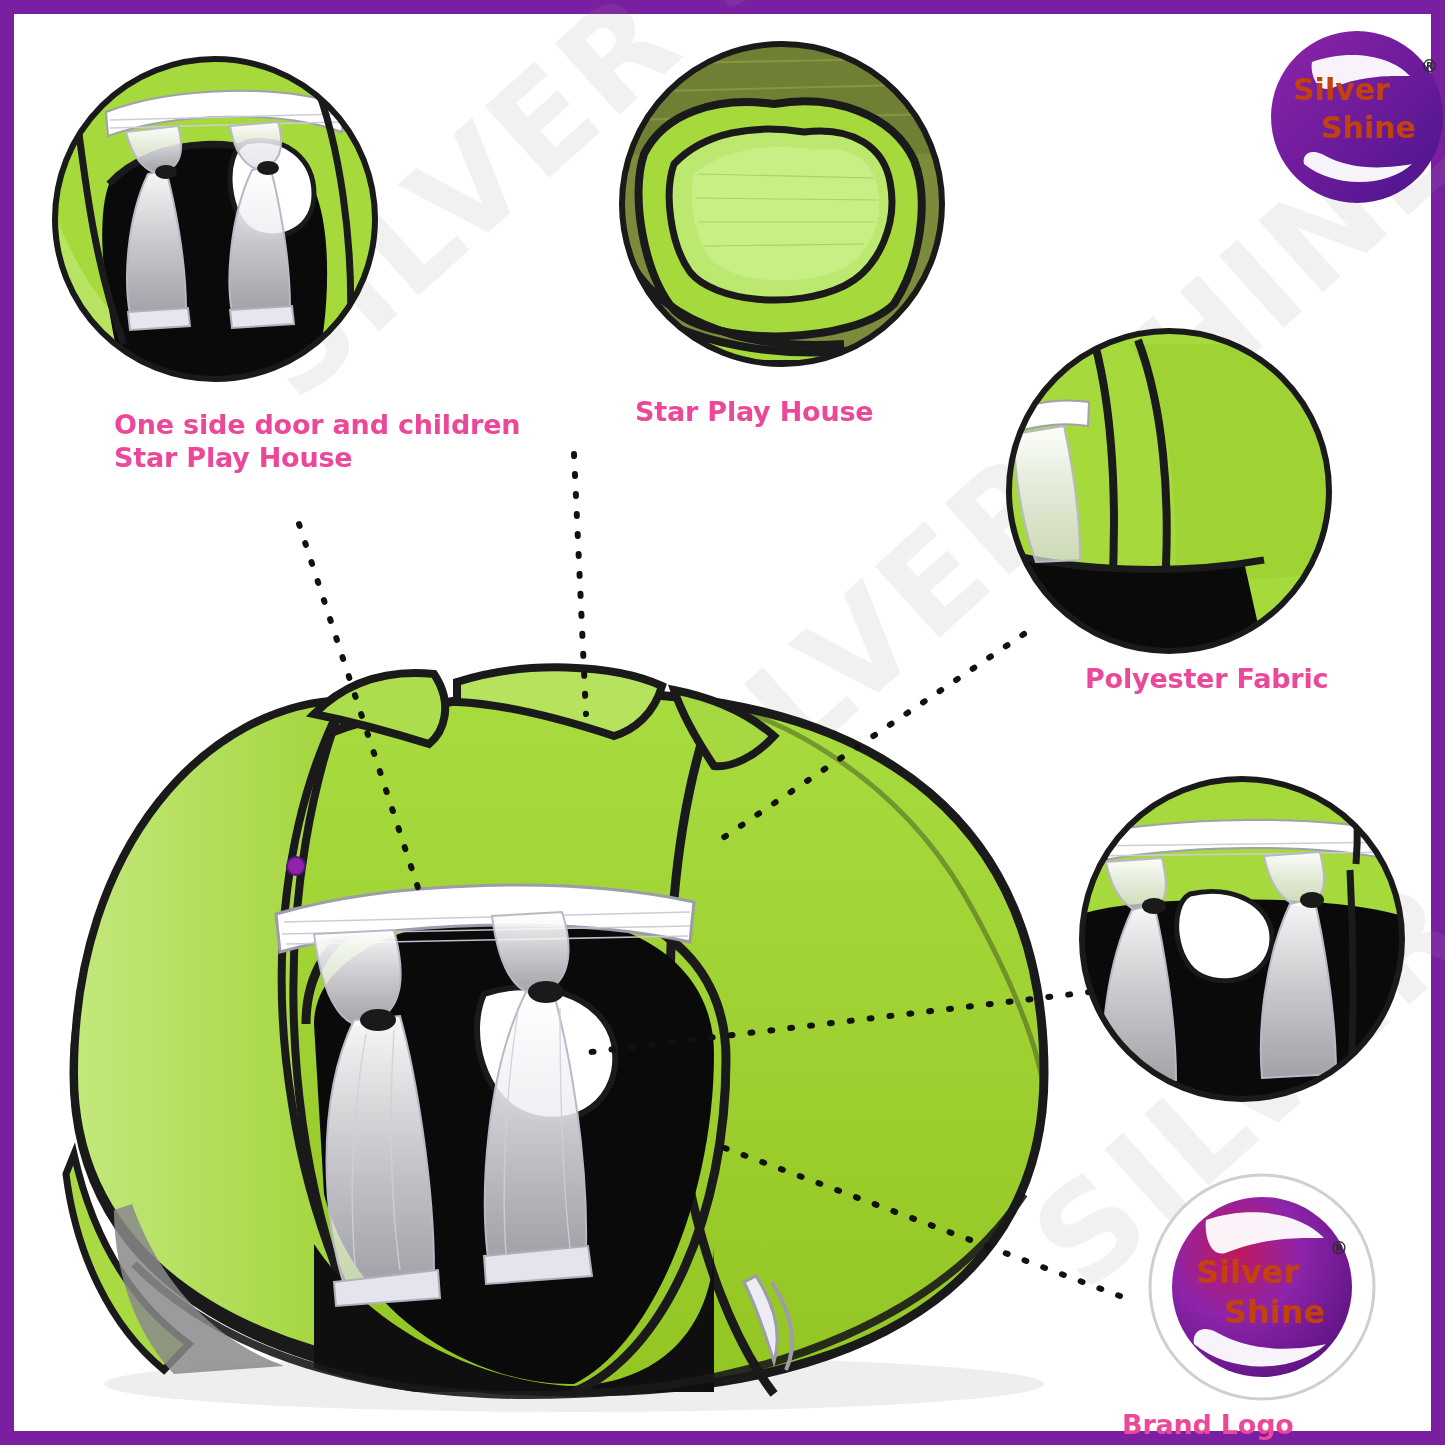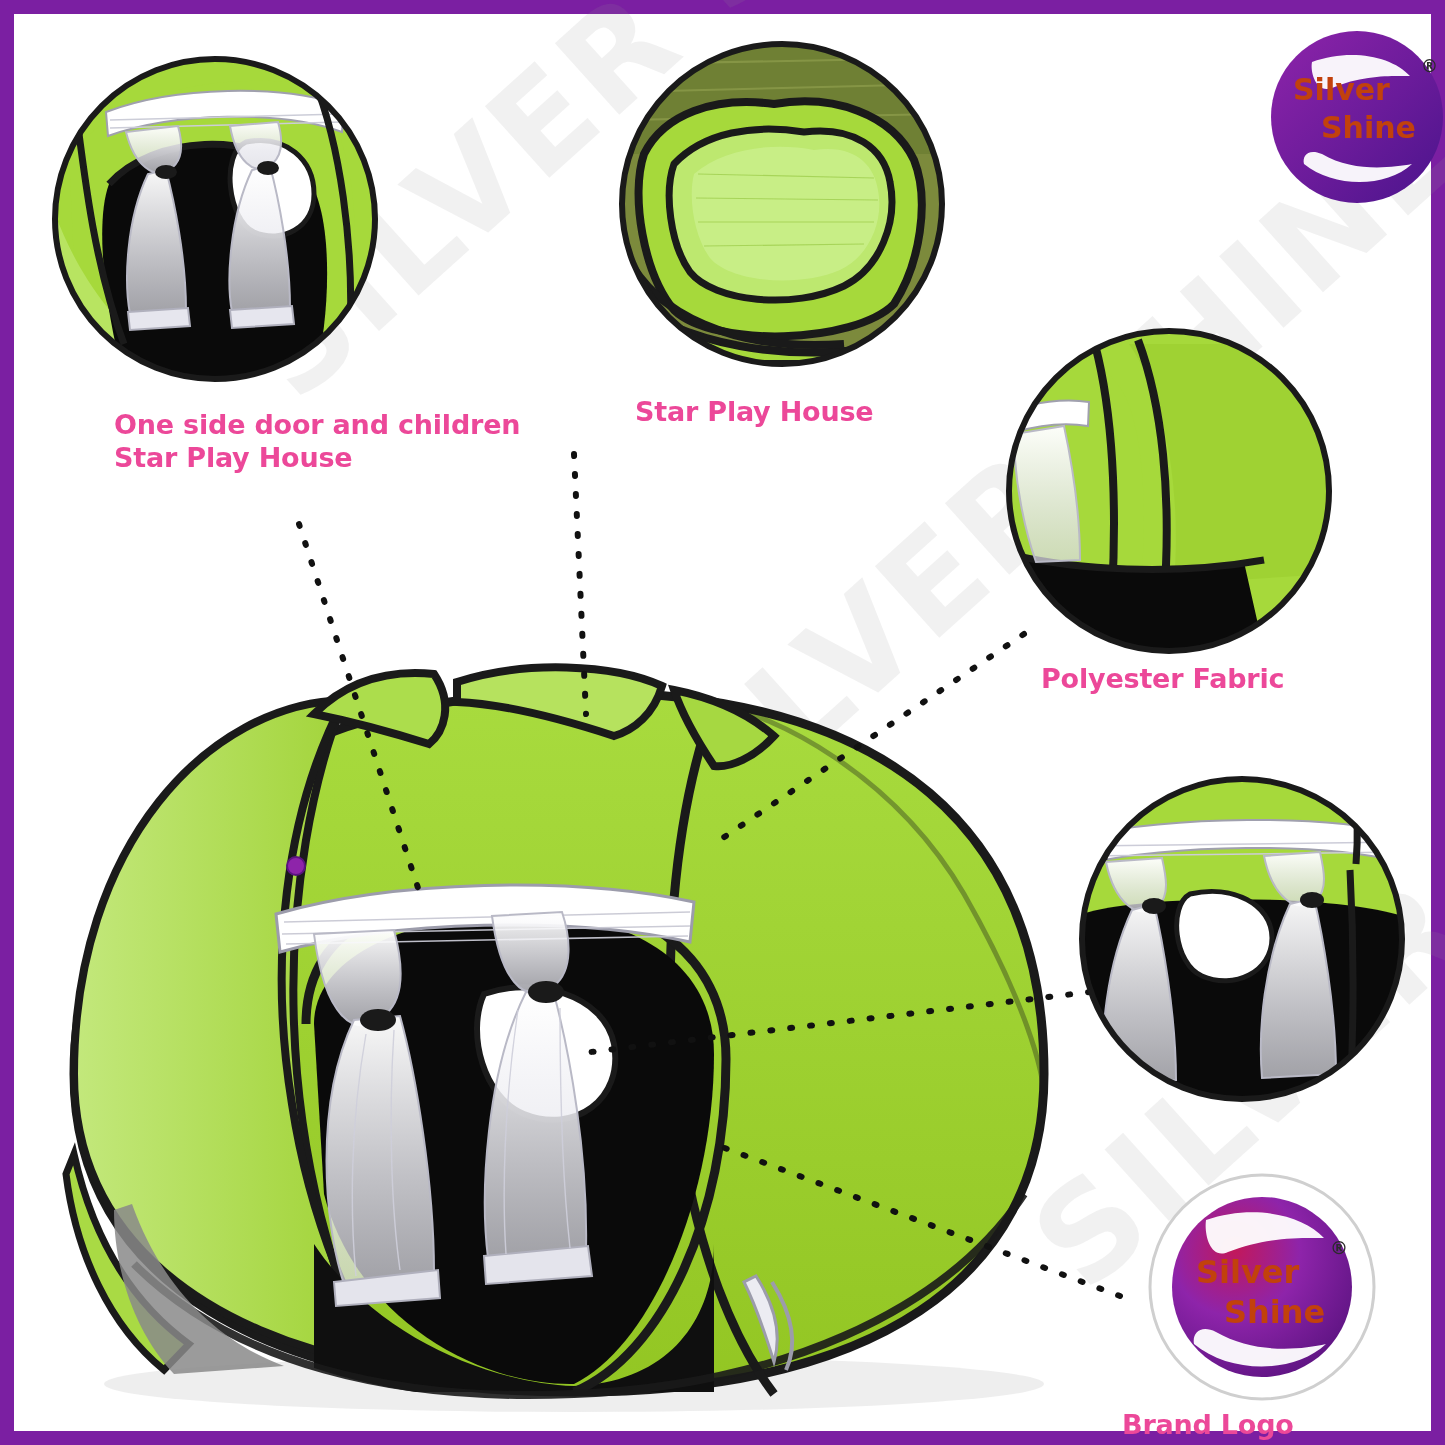--- a/index.html
+++ b/index.html
@@ -302,16 +302,16 @@
 
   <div class="logo-wrap" style="left:1136px;top:1161px;width:224px;height:224px;">
     <span class="logo-txt" style="left:46px;top:78px;font-size:32px;">Silver</span>
     <span class="logo-txt" style="left:74px;top:118px;font-size:32px;">Shine</span>
     <span class="logo-txt" style="left:180px;top:62px;font-size:18px;color:#2b2b2b;">®</span>
   </div>
 
   <div class="label" style="left:100px;top:395px;font-size:27px;">One side door and children
 Star Play House</div>
   <div class="label" style="left:621px;top:382px;font-size:27px;">Star Play House</div>
-  <div class="label" style="left:1027px;top:649px;font-size:27px;">Polyester Fabric</div>
+  <div class="label" style="left:1071px;top:649px;font-size:27px;">Polyester Fabric</div>
   <div class="label" style="left:1108px;top:1395px;font-size:27px;">Brand Logo</div>
 
 </div>
 
 </body></html>

